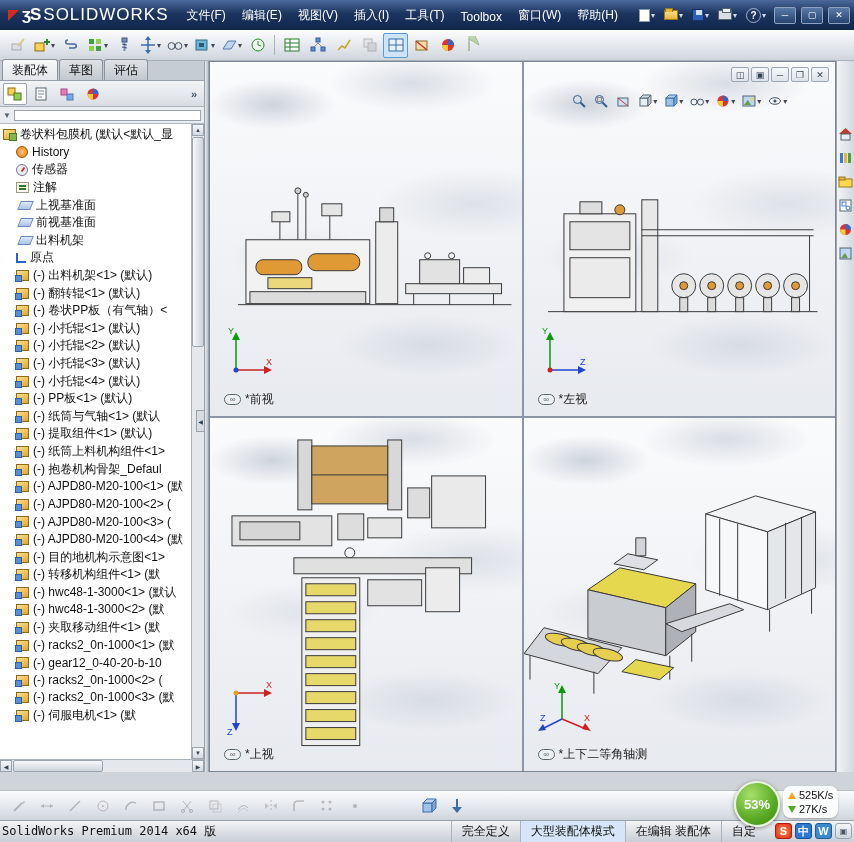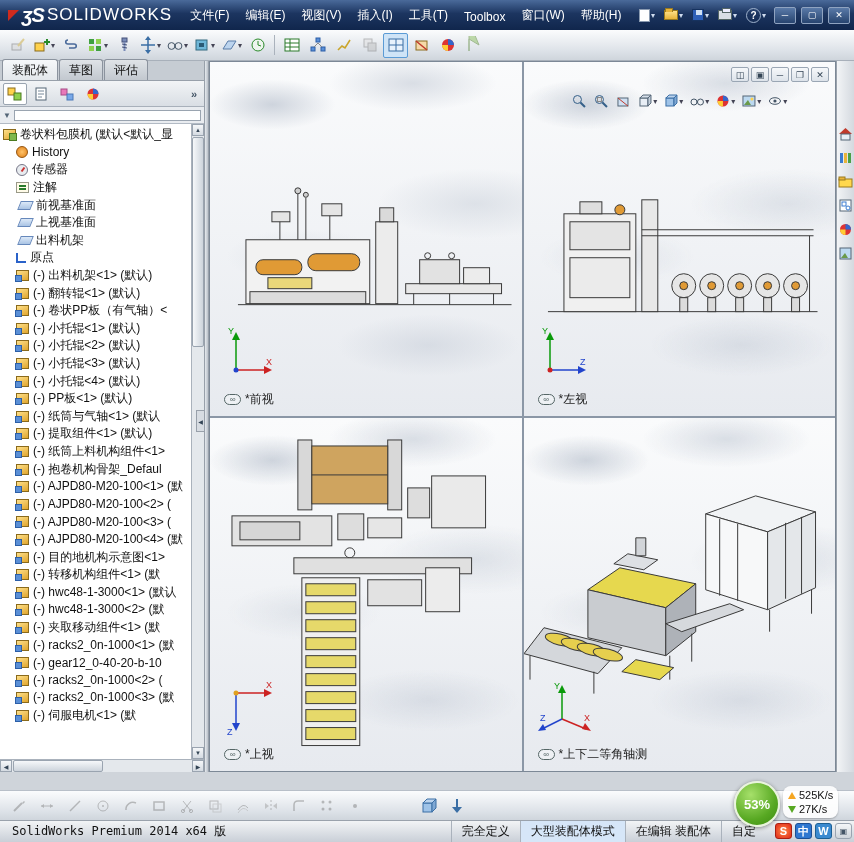--- a/index.html
+++ b/index.html
@@ -5,21 +5,21 @@
   *{box-sizing:border-box;margin:0;padding:0}
   html,body{width:854px;height:842px}
   .app{position:relative;width:854px;height:842px;overflow:hidden;background:#cfd4da;
        font-family:"Liberation Sans","DejaVu Sans",sans-serif;font-size:12px;color:#111;}
 
   
   .titlebar{position:absolute;left:0;top:0;right:0;height:30px;display:flex;align-items:center;
     background:linear-gradient(#4a6a9a,#1c3560 45%,#10264c);color:#fff;padding:0 4px;}
   .logo{display:flex;align-items:center;gap:3px;padding:0 10px 0 4px}
   .logo-flag{width:0;height:0;border-top:11px solid #d02b1e;border-right:11px solid transparent}
-  .logo-mark{font-style:italic;font-weight:bold;font-size:20px;letter-spacing:-1px}
+  .logo-mark{font-weight:bold;font-size:17px;letter-spacing:-1px}
   .logo-text{font-weight:normal;font-size:17px;letter-spacing:1px}
   .menus{display:flex;align-items:flex-end}
   .menu{padding:4px 8px;cursor:default;font-size:12px}
   .tb-right{margin-left:auto;display:flex;align-items:center;gap:3px}
   .qi{display:flex;align-items:center;padding:2px 3px}
   .dd{font-size:8px;color:#cfdbee;margin-left:1px}
   .mi-page{width:11px;height:13px;background:#fff;border:1px solid #8a9ab0;position:relative}
   .mi-folder{width:14px;height:10px;background:linear-gradient(#ffe18a,#e8b43a);border:1px solid #9a7a1f;position:relative}
   .mi-folder::before{content:"";position:absolute;top:-3px;left:0;width:6px;height:3px;background:#e8b43a;border:1px solid #9a7a1f;border-bottom:none}
   .mi-floppy{width:12px;height:12px;background:#2d5fb8;border:1px solid #16325f;position:relative}
@@ -106,21 +106,21 @@
   .dnav{width:16px;display:flex;align-items:center;justify-content:center;border-right:1px solid #aab2bc;font-size:7px;color:#345}
   .dtab{padding:0 12px;display:flex;align-items:center;border:1px solid #98a0aa;border-bottom:none;margin-top:1px;
     background:linear-gradient(#e3e7eb,#cdd3d9);font-size:12px}
   .dtab.active{background:#f6f8fa;text-decoration:underline dotted}
 
   
   .sketchbar{position:absolute;left:0;top:790px;right:0;height:30px;background:linear-gradient(#fbfcfd,#dde2e8 70%,#cfd5dc);border-top:1px solid #b8bfc8;display:flex;align-items:center;padding:0 6px;gap:3px}
 
   
   .statusbar{position:absolute;left:0;top:820px;right:0;height:22px;background:linear-gradient(#f2f4f6,#c9cfd7);border-top:1px solid #9aa2ac;display:flex;align-items:stretch;font-size:12px}
-  .sb-left{display:flex;align-items:center;padding-left:12px;font-family:"DejaVu Sans Mono","Liberation Mono",monospace;font-size:12px}
+  .sb-left{display:flex;align-items:center;padding-left:2px;font-family:"DejaVu Sans Mono","Liberation Mono",monospace;font-size:12px}
   .sb-seg{display:flex;align-items:center;border-left:1px solid #aab2bc;padding:0 10px}
   .sb-seg.mode{background:#d6e6f8}
   .sb-first{margin-left:auto}
 
   
   .gauge{position:absolute;left:734px;top:781px;width:46px;height:46px;border-radius:50%;z-index:50;
     background:radial-gradient(circle at 35% 28%,#a6e06a,#57a822 62%,#3c8a12);border:2px solid #e9f4dd;
     box-shadow:0 1px 4px rgba(0,0,0,.45);display:flex;align-items:center;justify-content:center;color:#fff;font-weight:bold;font-size:13px}
   .speeds{position:absolute;left:783px;top:786px;z-index:50;background:rgba(255,255,255,.88);border-radius:8px;padding:2px 5px;font-size:11px;line-height:14px;box-shadow:0 1px 2px rgba(0,0,0,.25)}
   .sp-row{display:flex;align-items:center;gap:3px}
@@ -365,25 +365,25 @@
     <div class="trow child">
         <span class="ti sensor"></span>
         <span class="tl">传感器</span>
       </div>
     <div class="trow child">
         <span class="ti ann"></span>
         <span class="tl">注解</span>
       </div>
     <div class="trow child">
         <span class="ti plane"></span>
+        <span class="tl">上视基准面</span>
+      </div>
+    <div class="trow child">
+        <span class="ti plane"></span>
         <span class="tl">前视基准面</span>
-      </div>
-    <div class="trow child">
-        <span class="ti plane"></span>
-        <span class="tl">上视基准面</span>
       </div>
     <div class="trow child">
         <span class="ti plane"></span>
         <span class="tl">出料机架</span>
       </div>
     <div class="trow child">
         <span class="ti origin"></span>
         <span class="tl">原点</span>
       </div>
     <div class="trow child">

